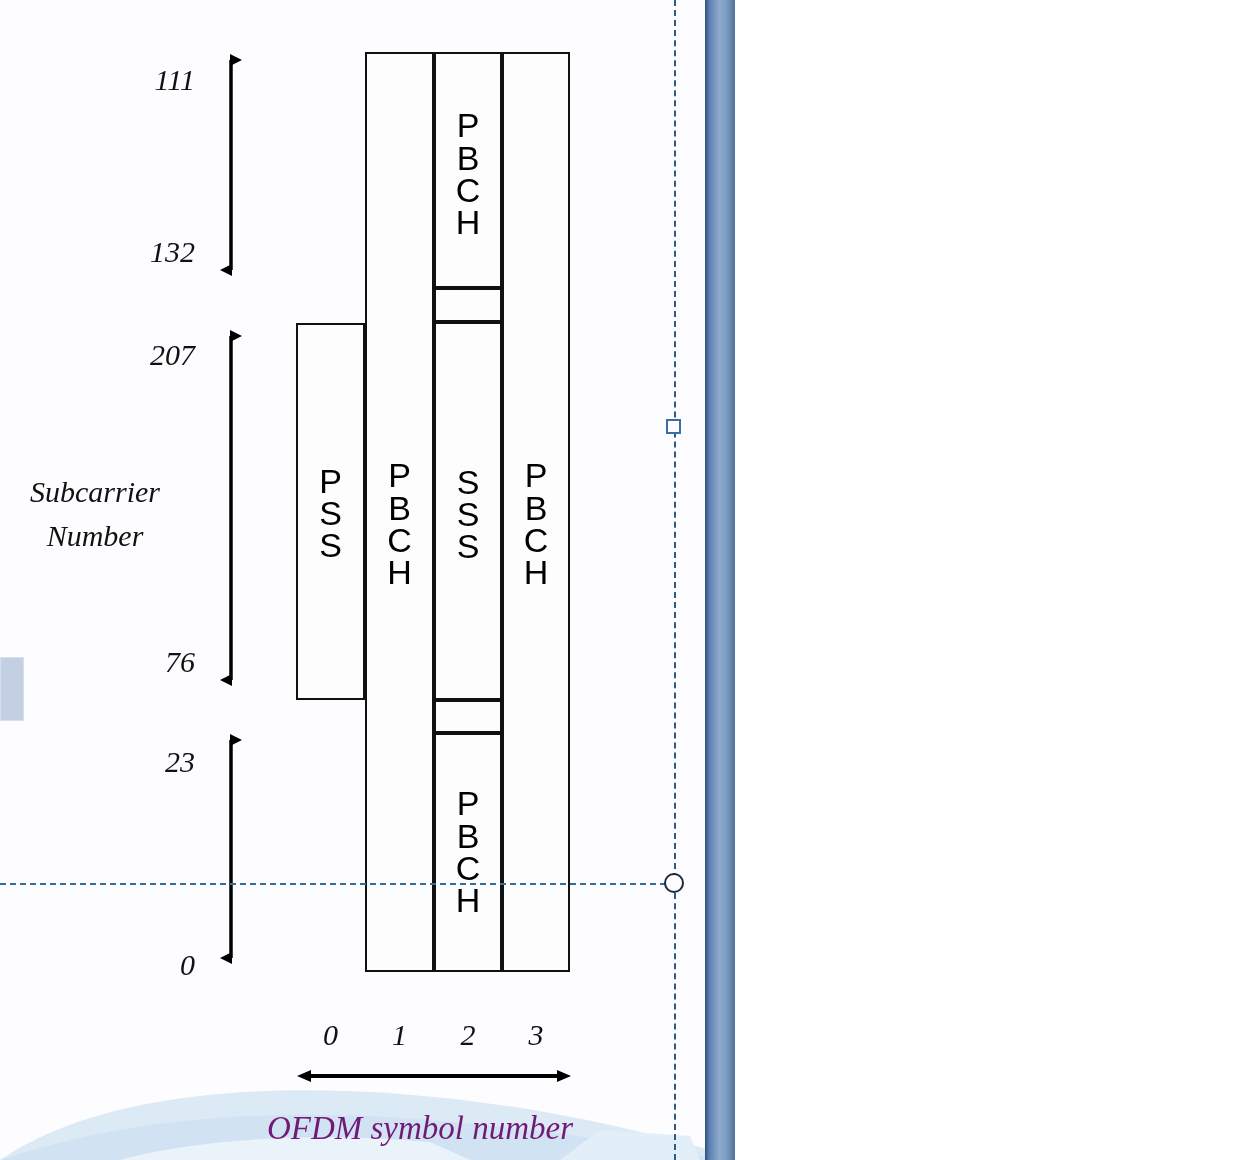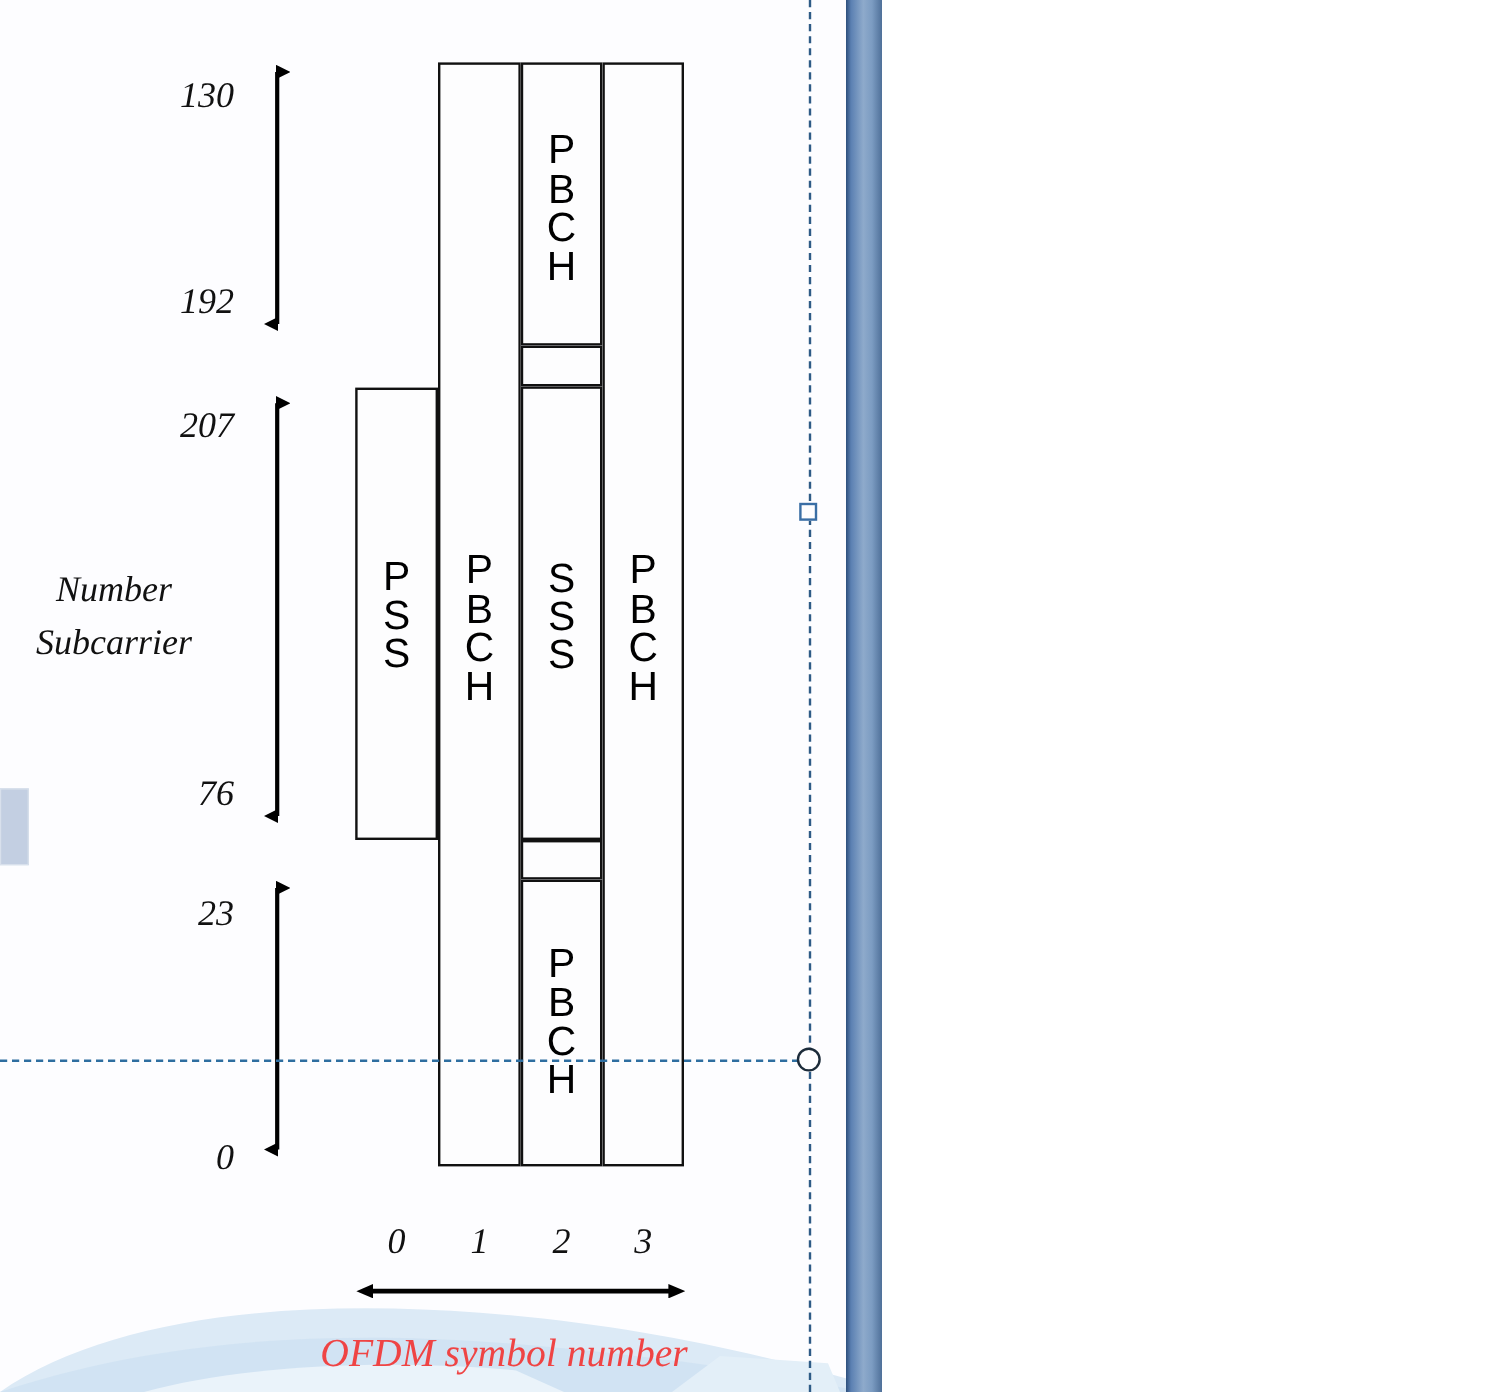--- a/index.html
+++ b/index.html
@@ -141,21 +141,21 @@
     font-style: italic;
     font-size: 30px;
     color: #111;
     font-family: "Liberation Serif", serif;
   }
   .caption {
     position: absolute;
     text-align: center;
     font-style: italic;
     font-size: 33px;
-    color: #ef4444;
+    color: #701a75;
     font-family: "Liberation Serif", serif;
     white-space: nowrap;
   }
   svg.arrows {
     position: absolute;
     left: 0;
     top: 0;
     width: 1250px;
     height: 1160px;
     pointer-events: none;
@@ -168,30 +168,30 @@
 
   <svg class="bg-swoosh" viewBox="0 0 710 80" preserveAspectRatio="none">
     <path d="M0 80 C 90 18, 240 2, 400 14 C 520 23, 620 45, 710 70 L710 80 Z" fill="#dceaf6"></path>
     <path d="M0 80 C 120 40, 260 26, 430 40 C 550 50, 640 64, 710 78 L710 80 Z" fill="#cfe2f2" opacity="0.85"></path>
     <path d="M120 80 C 200 58, 320 52, 430 62 L470 80 Z" fill="#eaf3fa"></path>
     <path d="M560 80 L600 50 L690 56 L700 80 Z" fill="#e3eff8"></path>
   </svg>
 
   <div class="left-blue-tab"></div>
 
-  <div class="ylab" style="left:60px; top:63px; width:135px;">130</div>
-  <div class="ylab" style="left:60px; top:235px; width:135px;">192</div>
+  <div class="ylab" style="left:60px; top:63px; width:135px;">111</div>
+  <div class="ylab" style="left:60px; top:235px; width:135px;">132</div>
   <div class="ylab" style="left:60px; top:338px; width:135px;">207</div>
   <div class="ylab" style="left:60px; top:645px; width:135px;">76</div>
   <div class="ylab" style="left:60px; top:745px; width:135px;">23</div>
   <div class="ylab" style="left:60px; top:948px; width:135px;">0</div>
 
   <div class="axis-title" style="left:0px; top:470px; width:190px;">
+    <div>Subcarrier</div>
     <div>Number</div>
-    <div>Subcarrier</div>
   </div>
 
   <svg class="arrows" viewBox="0 0 1250 1160">
     <defs>
       <marker id="ahU" markerWidth="12" markerHeight="12" refX="6" refY="11" orient="auto" markerUnits="userSpaceOnUse">
         <path d="M6 0 L12 12 L0 12 Z" fill="#000"></path>
       </marker>
       <marker id="ahD" markerWidth="12" markerHeight="12" refX="6" refY="1" orient="auto" markerUnits="userSpaceOnUse">
         <path d="M6 12 L0 0 L12 0 Z" fill="#000"></path>
       </marker>

